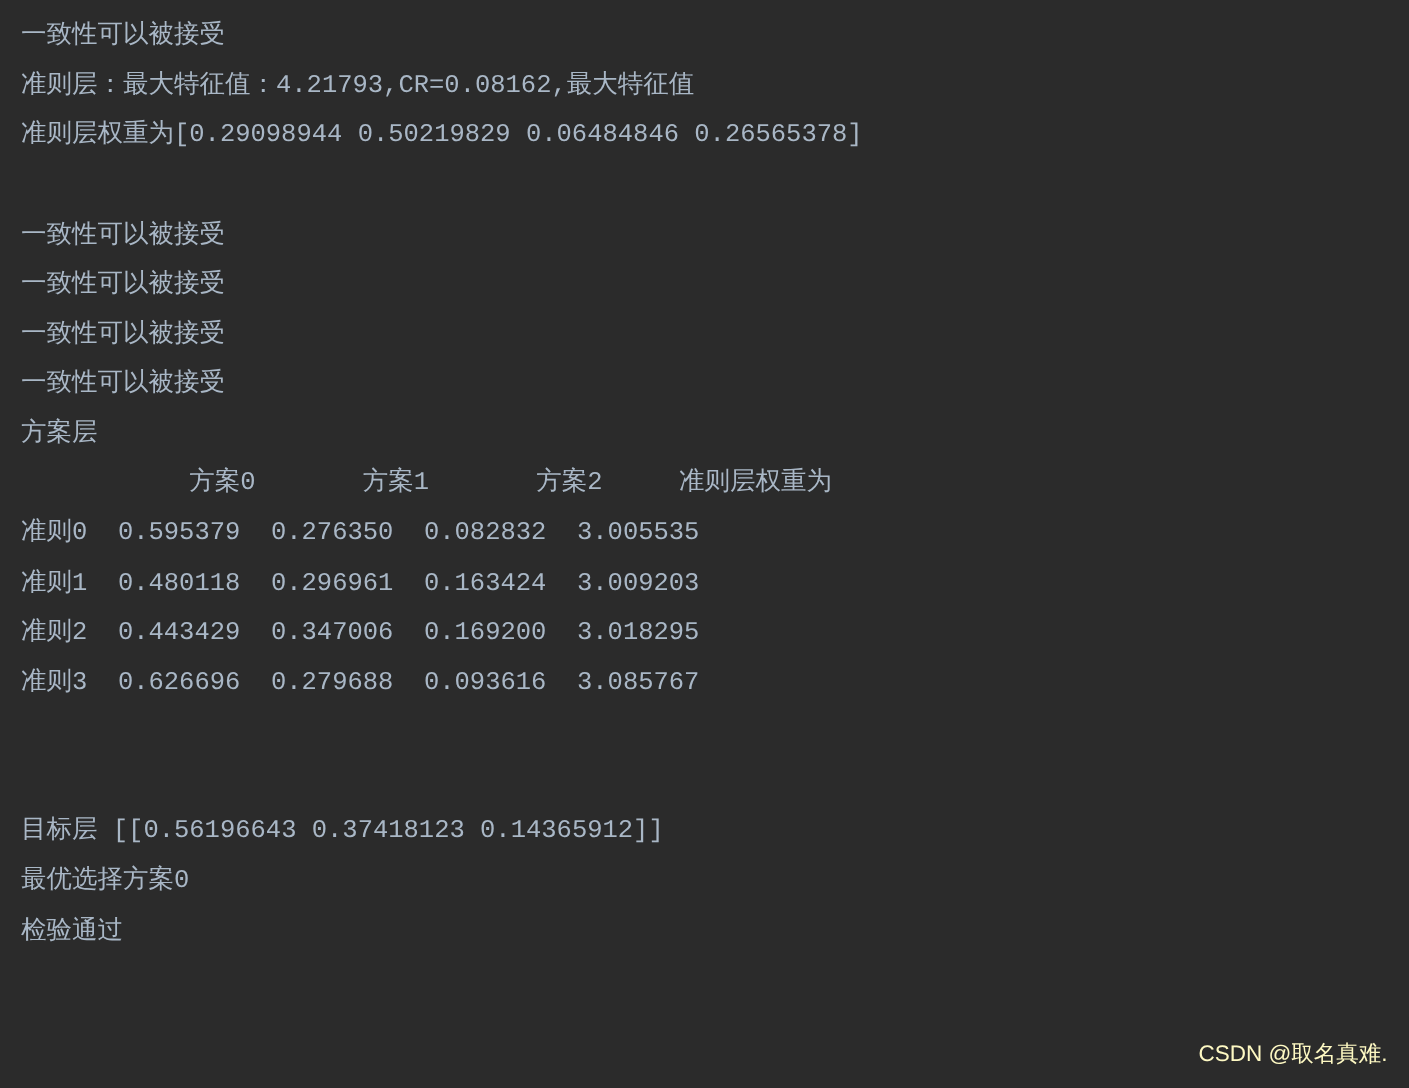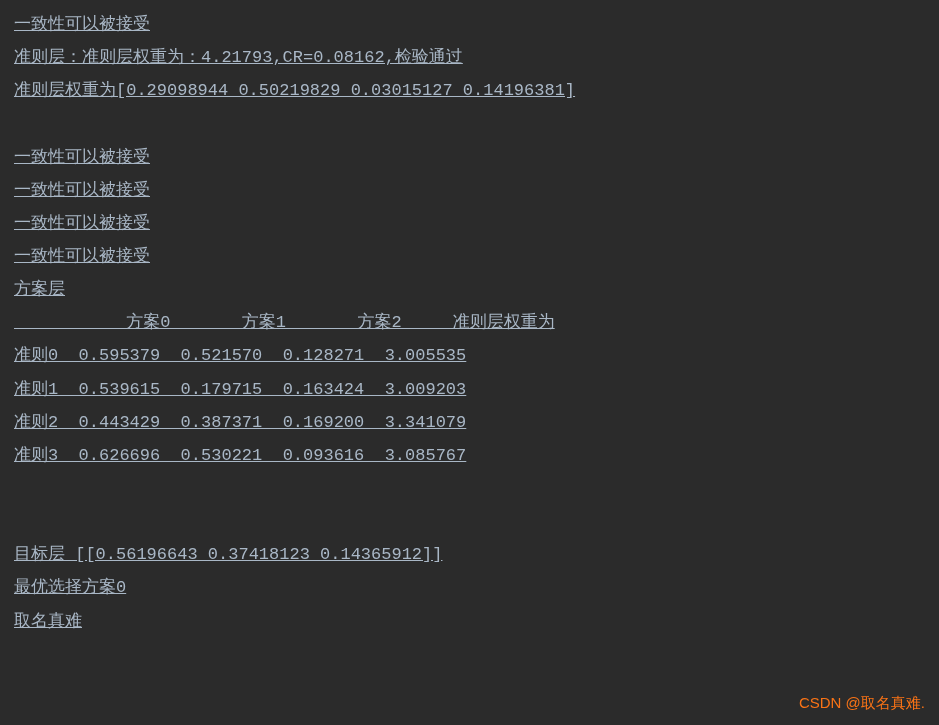--- a/index.html
+++ b/index.html
@@ -14,50 +14,49 @@
       font-size: 17px;
       line-height: 1.95;
       padding: 8px 14px;
       width: 939px;
       height: 725px;
       position: relative;
       overflow: hidden;
     }
     .line {
       white-space: pre;
-      text-decoration: underline;
     }
     .empty-line {
       height: 1.95em;
     }
     .watermark {
       position: absolute;
       bottom: 8px;
       right: 14px;
-      color: #f97316;
+      color: #fef9c3;
       font-size: 15px;
       font-family: sans-serif;
     }
   </style>
 </head>
 <body>
 
 <div class="line">一致性可以被接受</div>
-<div class="line">准则层：准则层权重为：4.21793,CR=0.08162,检验通过</div>
-<div class="line">准则层权重为[0.29098944 0.50219829 0.03015127 0.14196381]</div>
+<div class="line">准则层：最大特征值：4.21793,CR=0.08162,最大特征值</div>
+<div class="line">准则层权重为[0.29098944 0.50219829 0.06484846 0.26565378]</div>
 <div class="empty-line"></div>
 <div class="line">一致性可以被接受</div>
 <div class="line">一致性可以被接受</div>
 <div class="line">一致性可以被接受</div>
 <div class="line">一致性可以被接受</div>
 <div class="line">方案层</div>
 <div class="line">           方案0       方案1       方案2     准则层权重为</div>
-<div class="line">准则0  0.595379  0.521570  0.128271  3.005535</div>
-<div class="line">准则1  0.539615  0.179715  0.163424  3.009203</div>
-<div class="line">准则2  0.443429  0.387371  0.169200  3.341079</div>
-<div class="line">准则3  0.626696  0.530221  0.093616  3.085767</div>
+<div class="line">准则0  0.595379  0.276350  0.082832  3.005535</div>
+<div class="line">准则1  0.480118  0.296961  0.163424  3.009203</div>
+<div class="line">准则2  0.443429  0.347006  0.169200  3.018295</div>
+<div class="line">准则3  0.626696  0.279688  0.093616  3.085767</div>
 <div class="empty-line"></div>
 <div class="empty-line"></div>
 <div class="line">目标层 [[0.56196643 0.37418123 0.14365912]]</div>
 <div class="line">最优选择方案0</div>
-<div class="line">取名真难</div>
+<div class="line">检验通过</div>
 
 <div class="watermark">CSDN @取名真难.</div>
 
 </body></html>

